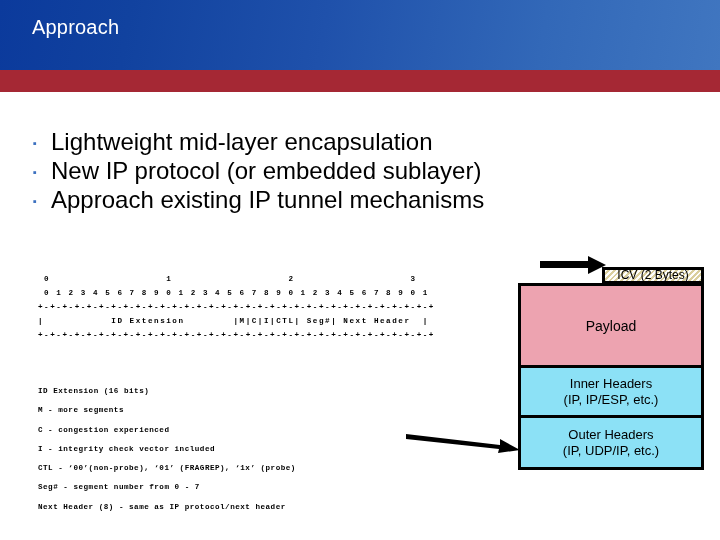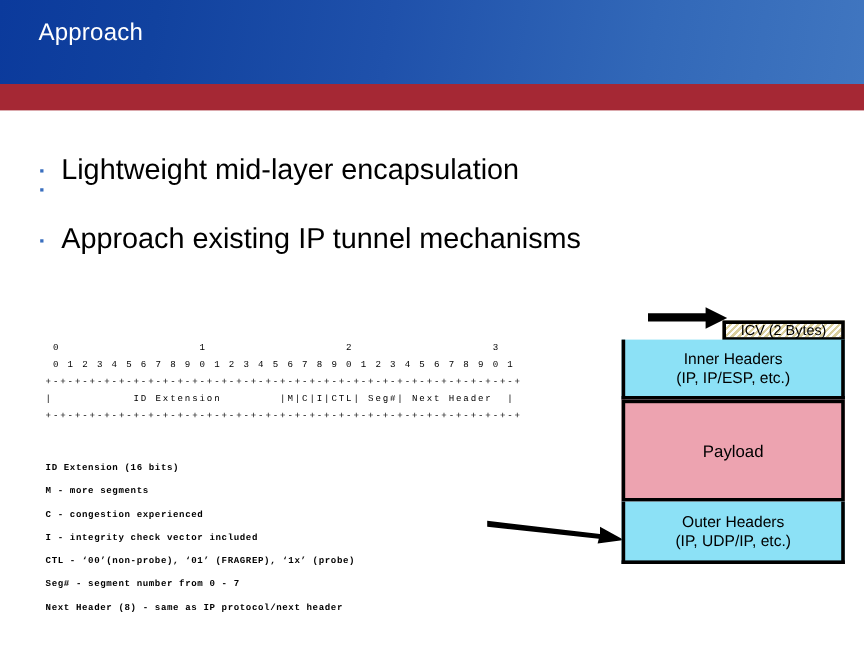--- a/index.html
+++ b/index.html
@@ -62,24 +62,24 @@
   .bullet-text {
     font-size: 24px;
     color: #000000;
     white-space: nowrap;
   }
 
   
   #packet-diagram {
     position: absolute;
     left: 38px;
-    top: 284px;
+    top: 272px;
     font-family: "Liberation Mono", "DejaVu Sans Mono", monospace;
     font-size: 7.6px;
-    font-weight: normal;
+    font-weight: bold;
     line-height: 14px;
     color: #000000;
     white-space: pre;
     letter-spacing: 1.55px;
   }
 
   
   #legend-block {
     position: absolute;
     left: 38px;
@@ -185,20 +185,21 @@
 </div>
 <div id="header-rule"></div>
 
 <div id="bullet-list">
   <div class="bullet-row">
     <span class="bullet-mark">▪</span>
     <span class="bullet-text">Lightweight mid-layer encapsulation</span>
   </div>
   <div class="bullet-row">
     <span class="bullet-mark">▪</span>
+    <span class="bullet-text">New IP protocol (or embedded sublayer)</span>
   </div>
   <div class="bullet-row">
     <span class="bullet-mark">▪</span>
     <span class="bullet-text">Approach existing IP tunnel mechanisms</span>
   </div>
 </div>
 
 <div id="packet-diagram"> 0                   1                   2                   3
  0 1 2 3 4 5 6 7 8 9 0 1 2 3 4 5 6 7 8 9 0 1 2 3 4 5 6 7 8 9 0 1
 +-+-+-+-+-+-+-+-+-+-+-+-+-+-+-+-+-+-+-+-+-+-+-+-+-+-+-+-+-+-+-+-+
@@ -218,24 +219,24 @@
 </svg>
 <svg id="arrow-seal" viewBox="0 0 118 30">
   <path d="M2,6 L96,17 L96,11 L116,22 L94,25 L95,21 L2,11 Z" fill="#000000"></path>
 </svg>
 
 <div id="icv-strip">
   <span>ICV (2 Bytes)</span>
 </div>
 
 <div id="packet-stack">
+  <div class="stack-box box-payload">
+    <span>Payload</span>
+  </div>
   <div class="stack-box box-inner">
     <span>Inner Headers</span>
     <span>(IP, IP/ESP, etc.)</span>
   </div>
-  <div class="stack-box box-payload">
-    <span>Payload</span>
-  </div>
   <div class="stack-box box-outer">
     <span>Outer Headers</span>
     <span>(IP, UDP/IP, etc.)</span>
   </div>
 </div>
 
 </body></html>

